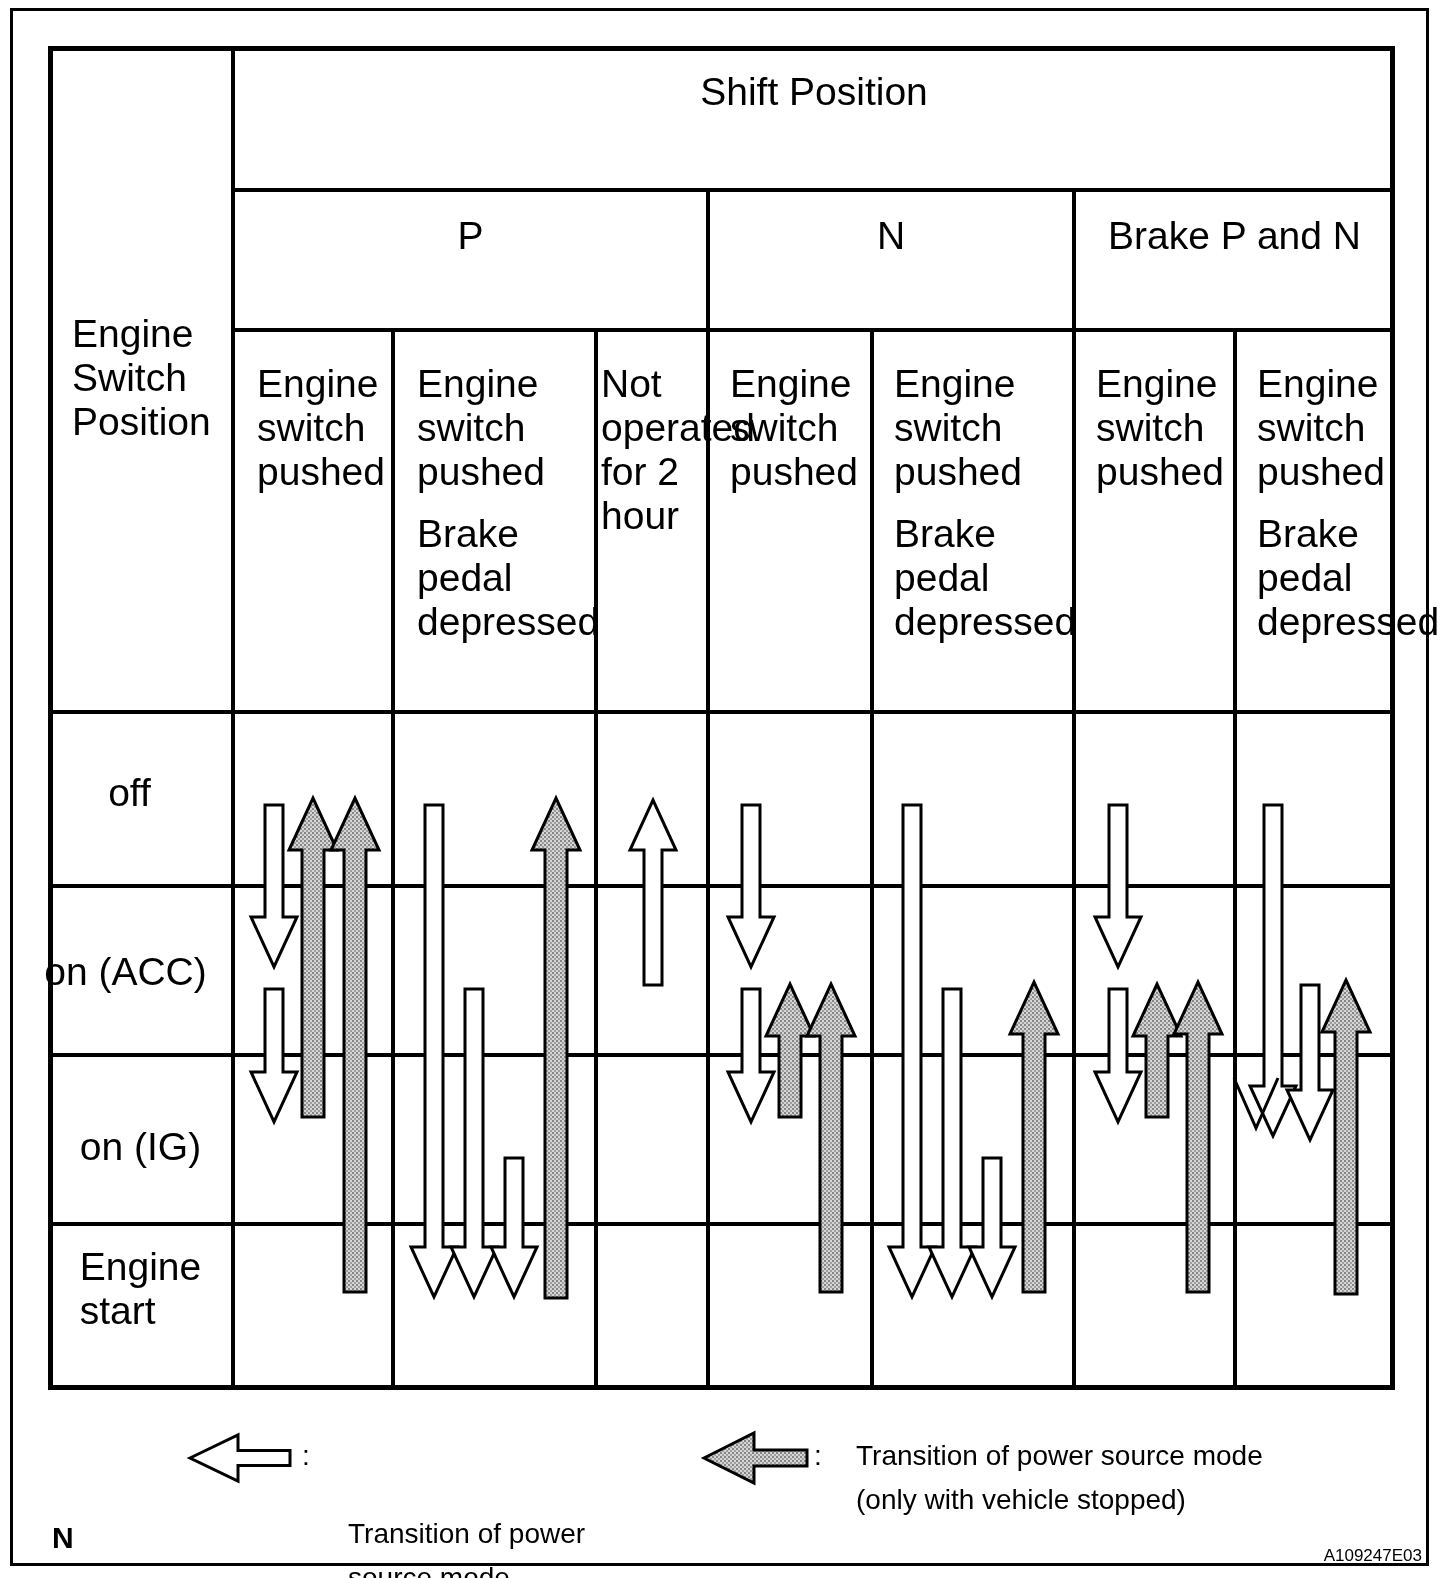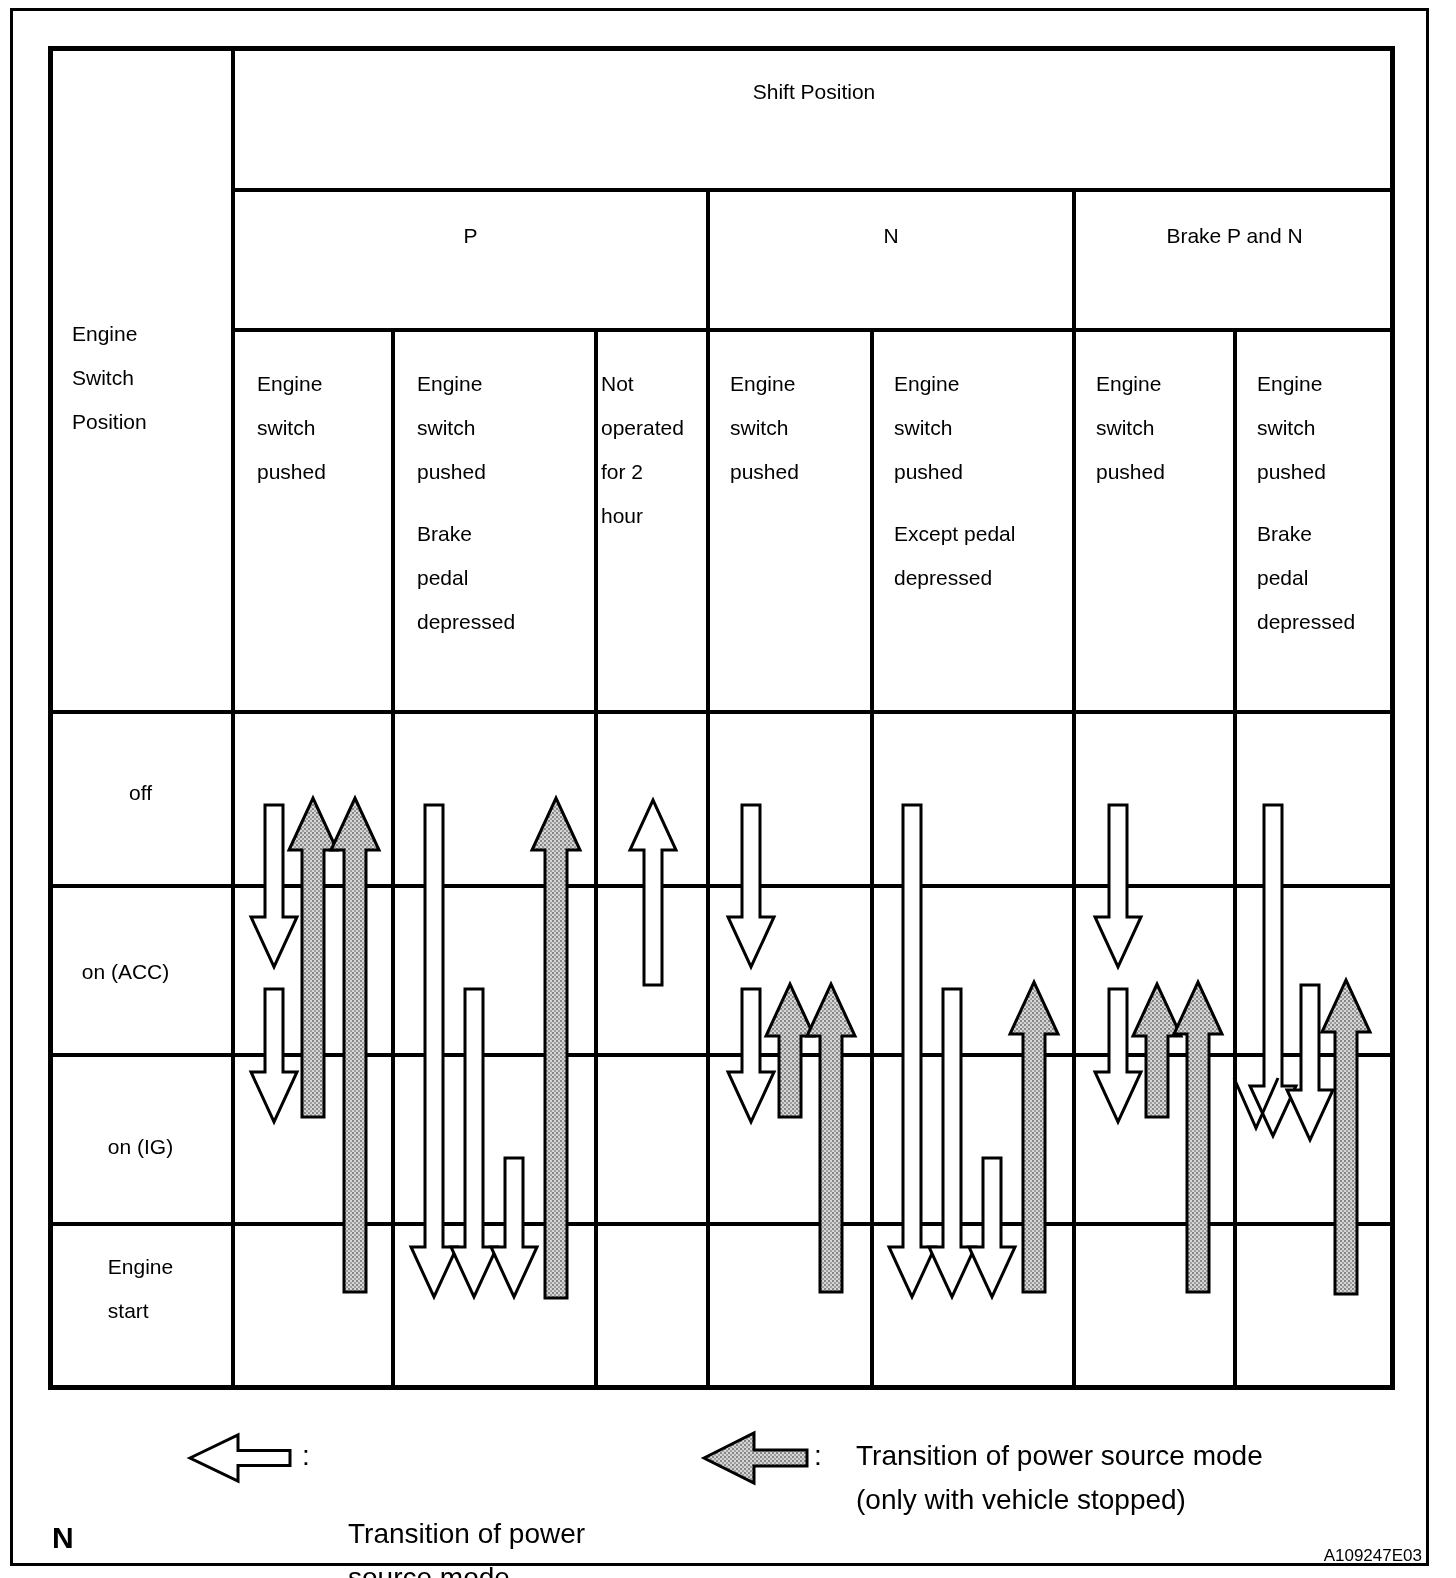--- a/index.html
+++ b/index.html
@@ -6,21 +6,21 @@
   body{
     width:1456px;height:1578px;position:relative;background:#ffffff;color:#000;
     font-family:"Liberation Sans", sans-serif;overflow:hidden;
   }
   .abs{position:absolute;}
   .page-frame{left:10px;top:8px;width:1419px;height:1558px;border:3px solid #000;box-sizing:border-box;}
   .table-border{left:48px;top:46px;width:1347px;height:1344px;border:5px solid #000;box-sizing:border-box;}
   .gl{position:absolute;background:#000;}
   .gl.v{width:4px;}
   .gl.h{height:4px;}
-  .t{position:absolute;font-size:21px;line-height:44px;white-space:pre-line;}
+  .t{position:absolute;font-size:39px;line-height:44px;white-space:pre-line;}
   .tc{text-align:center;}
   .legend-t{font-size:28px;line-height:44px;}
   .page-marker{font-size:30px;font-weight:bold;}
   .fig-code{font-size:17px;}
   .inner-left{display:inline-block;text-align:left;}
   #arrow-layer{position:absolute;left:0;top:0;width:1456px;height:1578px;pointer-events:none;}
   .arrow-white{fill:#ffffff;stroke:#000;stroke-width:3;}
   .arrow-gray{fill:url(#stipple);stroke:#000;stroke-width:3;}
   .arrow-outline{fill:none;stroke:#000;stroke-width:3;}
 </style>
@@ -65,33 +65,33 @@
 <div class="t" style="left:601px;top:362px;width:106px">Not
 operated
 for 2
 hour</div>
 <div class="t" style="left:730px;top:362px;width:135px">Engine
 switch
 pushed</div>
 <div class="t" style="left:894px;top:362px;width:175px">Engine
 switch
 pushed</div>
-<div class="t" style="left:894px;top:512px;width:175px">Except pedal
+<div class="t" style="left:894px;top:512px;width:175px">Brake pedal
 depressed</div>
 <div class="t" style="left:1096px;top:362px;width:135px">Engine
 switch
 pushed</div>
 <div class="t" style="left:1257px;top:362px;width:136px">Engine
 switch
 pushed</div>
 <div class="t" style="left:1257px;top:512px;width:136px">Brake
 pedal
 depressed</div>
 
-<div class="t tc" style="left:48px;top:771px;width:185px">off</div>
+<div class="t tc" style="left:37px;top:771px;width:185px">off</div>
 <div class="t tc" style="left:33px;top:950px;width:185px">on (ACC)</div>
 <div class="t tc" style="left:48px;top:1125px;width:185px">on (IG)</div>
 <div class="t tc" style="left:48px;top:1245px;width:185px"><span class="inner-left">Engine
 start</span></div>
 
 <svg id="arrow-layer" viewBox="0 0 1456 1578" xmlns="http://www.w3.org/2000/svg">
   <defs>
     <pattern id="stipple" width="4" height="4" patternUnits="userSpaceOnUse">
       <rect width="4" height="4" fill="#d6d6d6"></rect>
       <circle cx="1" cy="1" r="1" fill="#6a6a6a"></circle>

